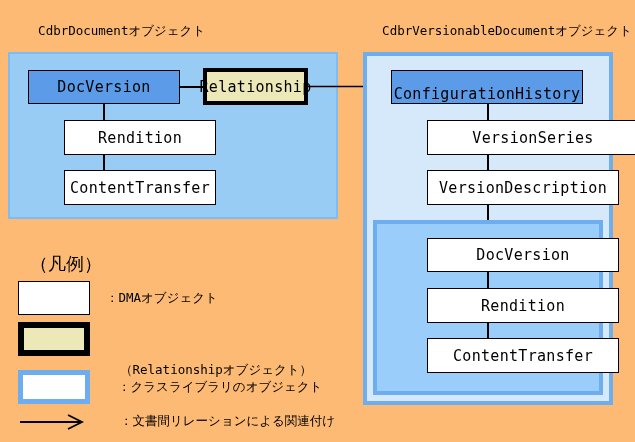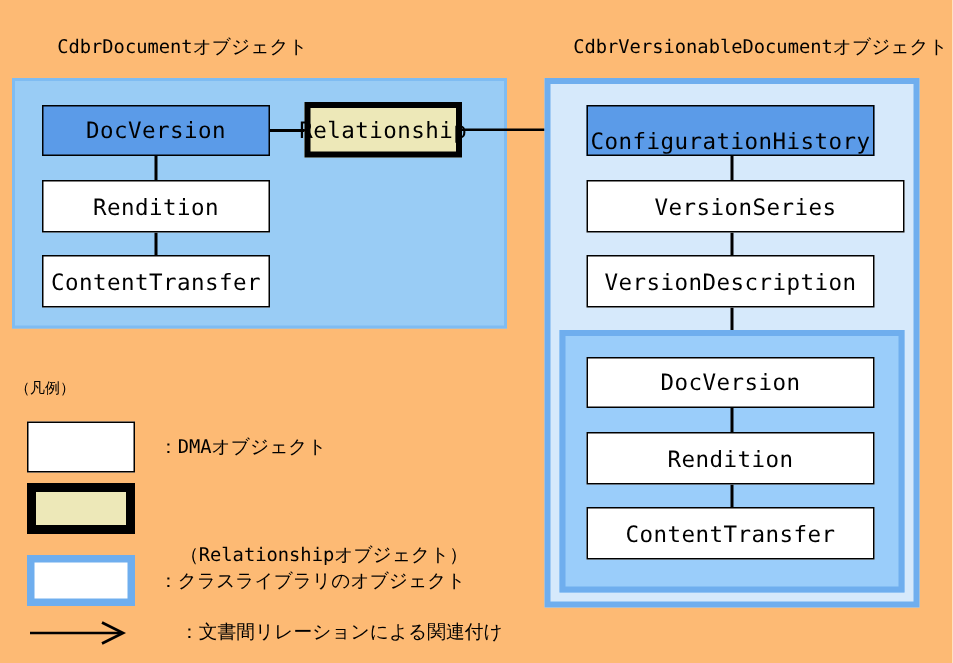--- a/index.html
+++ b/index.html
@@ -59,20 +59,21 @@
     display: flex;
     align-items: center;
     justify-content: center;
     font-size: 15px;
     white-space: nowrap;
     letter-spacing: 0.3px;
   }
   .node-white {
     background: #ffffff;
     border: 1.5px solid #000000;
+    margin-left: 36px;
   }
   .node-blue {
     background: #5B9BE8;
     border: 1.5px solid #000000;
   }
   .node-relationship {
     background: #EDE8B8;
     border: 4px solid #000000;
   }
 
@@ -90,22 +91,23 @@
 
   
   .arrow-wrap {
     position: absolute;
   }
   .arrow-wrap svg { display: block; }
 
   
   .legend-title {
     position: absolute;
-    font-size: 10px;
+    font-size: 18px;
     white-space: pre;
+    margin-left: 20px;
   }
   .legend-row {
     position: absolute;
     display: flex;
     align-items: flex-start;
   }
   .legend-swatch {
     box-sizing: border-box;
     flex: 0 0 auto;
   }
@@ -208,21 +210,21 @@
     <div class="legend-text">：DMAオブジェクト</div>
   </div>
 
   <div class="legend-row" style="left:18px; top:322px;">
     <div class="legend-swatch sw-yellow"></div>
     <div class="legend-text two-line">
       <span class="sub2">（Relationshipオブジェクト）</span>
     </div>
   </div>
 
-  <div class="legend-row" style="left:18px; top:370px;">
+  <div class="legend-row" style="left:18px; top:370px;gap:12px;">
     <div class="legend-swatch sw-blue"></div>
     <div class="legend-text">：クラスライブラリのオブジェクト</div>
   </div>
 
   <div class="legend-row" style="left:18px; top:411px;">
     <div class="legend-arrow-cell">
       <svg width="72" height="20" viewBox="0 0 72 20" style="display:block;">
         <line x1="2" y1="11" x2="62" y2="11" stroke="#000000" stroke-width="1.8"></line>
         <polyline points="50,4 64,11 50,18" fill="none" stroke="#000000" stroke-width="1.8"></polyline>
       </svg>

